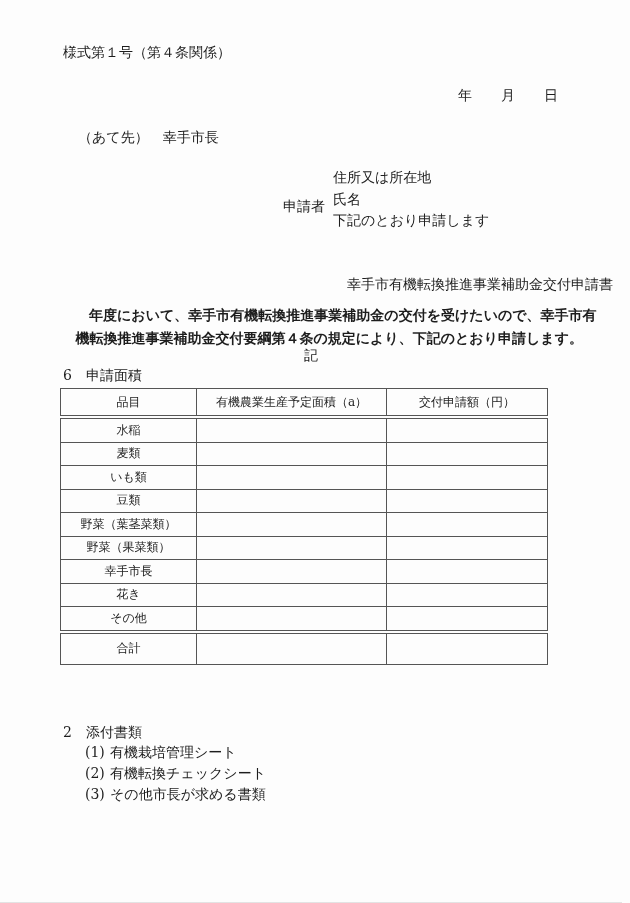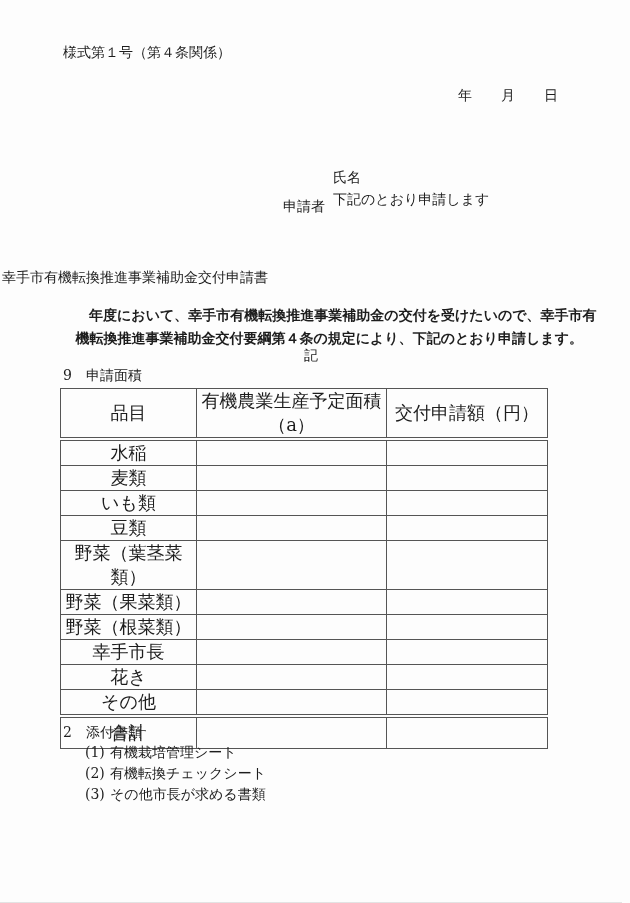--- a/index.html
+++ b/index.html
@@ -22,42 +22,42 @@
   }
   .abs { position: absolute; white-space: nowrap; }
 
   .form-number   { left: 63px;  top: 44px; }
   .date-line     { left: 458px; top: 87px; width: 100px; display: flex; justify-content: space-between; }
   .addressee     { left: 78px;  top: 129px; }
 
   .applicant-label { left: 283px; top: 167px; margin-top: 31px; }
   .applicant-lines { left: 333px; top: 167px; line-height: 21.5px; }
 
-  .doc-title { left: 0; right: 0; top: 267px; text-align: left; margin: 2px; font-size: 14px; font-weight: 400; }
+  .doc-title { left: 0; right: 0; top: 267px; text-align: right; margin: 9px; font-size: 14px; font-weight: 400; }
 
   .body-par { left: 63px; top: 304px; width: 520px; line-height: 22.5px; font-weight: bold; }
   .body-par .line1 { text-indent: 26px; white-space: nowrap; }
   .body-par .line2 { white-space: nowrap; text-align: right; }
 
   .ki-mark  { left: 0; right: 0; top: 347px; text-align: center; }
   .sec1-heading { left: 63px; top: 367px; }
   .sec2-heading { left: 63px; top: 724px; }
 
   .attachment-list { left: 85px; top: 742px; line-height: 21px; }
   .attachment-item { display: flex; }
   .attachment-item .num { display: inline-block; width: 25px; }
 
   table.area-table {
     position: absolute;
     left: 60px;
     top: 388px;
     width: 487px;
     border-collapse: collapse;
     table-layout: fixed;
-    font-size: 18px;
+    font-size: 12px;
   }
   .area-table th, .area-table td {
     border: 1px solid #555;
     padding: 0;
     text-align: center;
     vertical-align: middle;
     font-weight: 400;
   }
   .area-table thead th { height: 26px; border-bottom: 4px double #555; }
   .area-table tbody td { height: 22.5px; }
@@ -69,37 +69,39 @@
 <div class="page">
 
   <div class="abs form-number">様式第１号（第４条関係）</div>
 
   <div class="abs date-line">
     <span>年</span>
     <span>月</span>
     <span>日</span>
   </div>
 
+  <div class="abs addressee">（あて先）　幸手市長</div>
 
   <div class="abs applicant-label">申請者</div>
   <div class="abs applicant-lines">
+    <div>住所又は所在地</div>
     <div>氏名</div>
     <div>下記のとおり申請します</div>
   </div>
 
   <h1 class="abs doc-title">幸手市有機転換推進事業補助金交付申請書</h1>
 
   <div class="abs body-par">
     <div class="line1">年度において、幸手市有機転換推進事業補助金の交付を受けたいので、幸手市有</div>
     <div class="line2">機転換推進事業補助金交付要綱第４条の規定により、下記のとおり申請します。</div>
   </div>
 
   <div class="abs ki-mark">記</div>
 
-  <div class="abs sec1-heading">9　申請面積</div>
+  <div class="abs sec1-heading">6　申請面積</div>
 
   <table class="area-table">
     <colgroup>
       <col style="width:136px">
       <col style="width:190px">
       <col style="width:161px">
     </colgroup>
     <thead>
       <tr>
         <th>品目</th>
@@ -128,25 +130,20 @@
       <td></td>
       <td></td>
     </tr>
         <tr>
       <td>野菜（葉茎菜類）</td>
       <td></td>
       <td></td>
     </tr>
         <tr>
       <td>野菜（果菜類）</td>
-      <td></td>
-      <td></td>
-    </tr>
-        <tr>
-      <td>野菜（根菜類）</td>
       <td></td>
       <td></td>
     </tr>
         <tr>
       <td>幸手市長</td>
       <td></td>
       <td></td>
     </tr>
         <tr>
       <td>花き</td>

